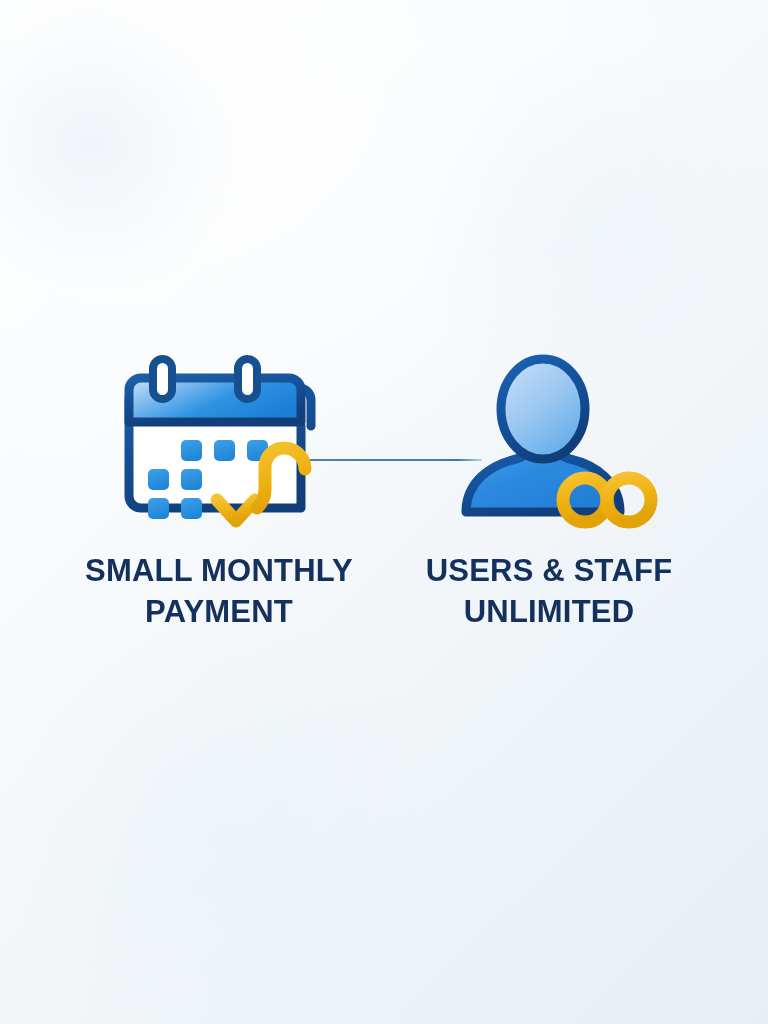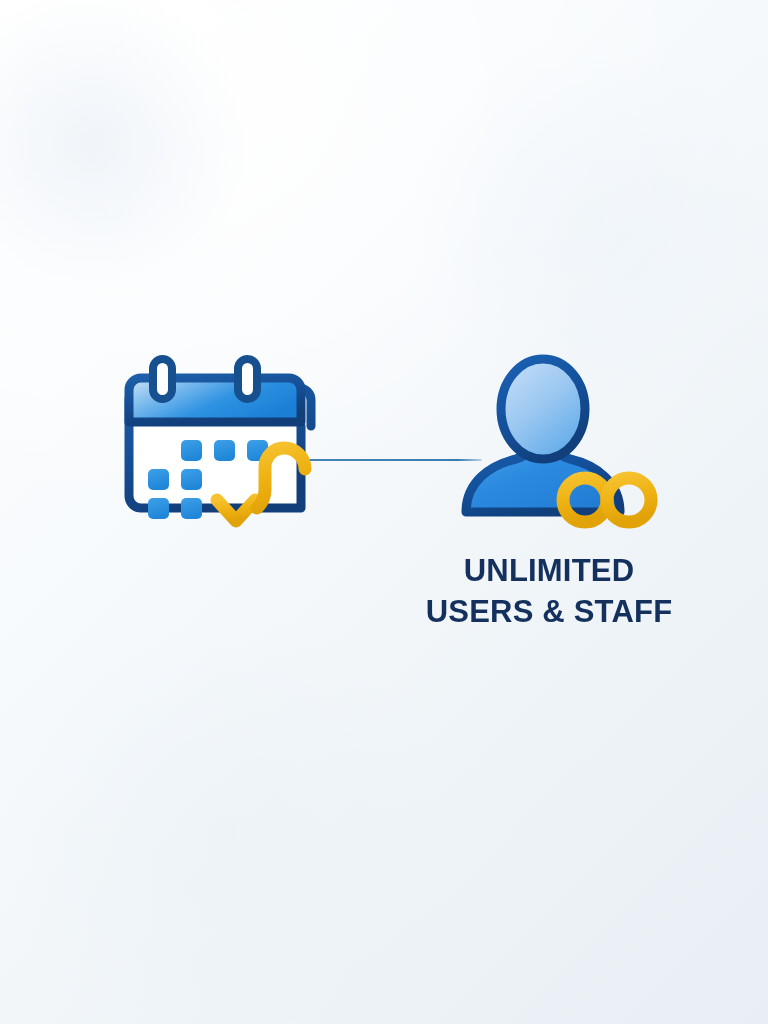--- a/index.html
+++ b/index.html
@@ -170,20 +170,24 @@
           </g>
 
           <g fill="none" stroke="url(#goldGrad)" stroke-width="13" stroke-linecap="round" stroke-linejoin="round">
             <path d="M186 117 a21 21 0 0 0 -21 -21 a19 19 0 0 0 -19 19 v23 a26 26 0 0 1 -8 18"></path>
             <path d="M143 127 h32"></path>
             <path d="M141 163 h47"></path>
           </g>
         </svg>
       </div>
 
+      <div class="feature-label">
+        <div>SMALL MONTHLY</div>
+        <div>PAYMENT</div>
+      </div>
     </div>
 
     <div class="feature">
 
       <div class="feature-icon-wrap">
         <svg width="200" height="180" viewBox="0 0 200 180" aria-hidden="true">
           <defs>
             <linearGradient id="headGrad" x1="0.15" y1="0" x2="0.85" y2="1">
               <stop offset="0%" stop-color="#c4ddf7"></stop>
               <stop offset="45%" stop-color="#9cc8f1"></stop>
@@ -224,19 +228,19 @@
           </g>
 
           <g fill="none" stroke="url(#goldGrad2)" stroke-width="13">
             <circle cx="136" cy="148" r="22"></circle>
             <circle cx="180" cy="148" r="22"></circle>
           </g>
         </svg>
       </div>
 
       <div class="feature-label">
+        <div>USERS &amp; STAFF</div>
         <div>UNLIMITED</div>
-        <div>USERS &amp; STAFF</div>
       </div>
     </div>
 
   </div>
 </div>
 
 </body></html>

